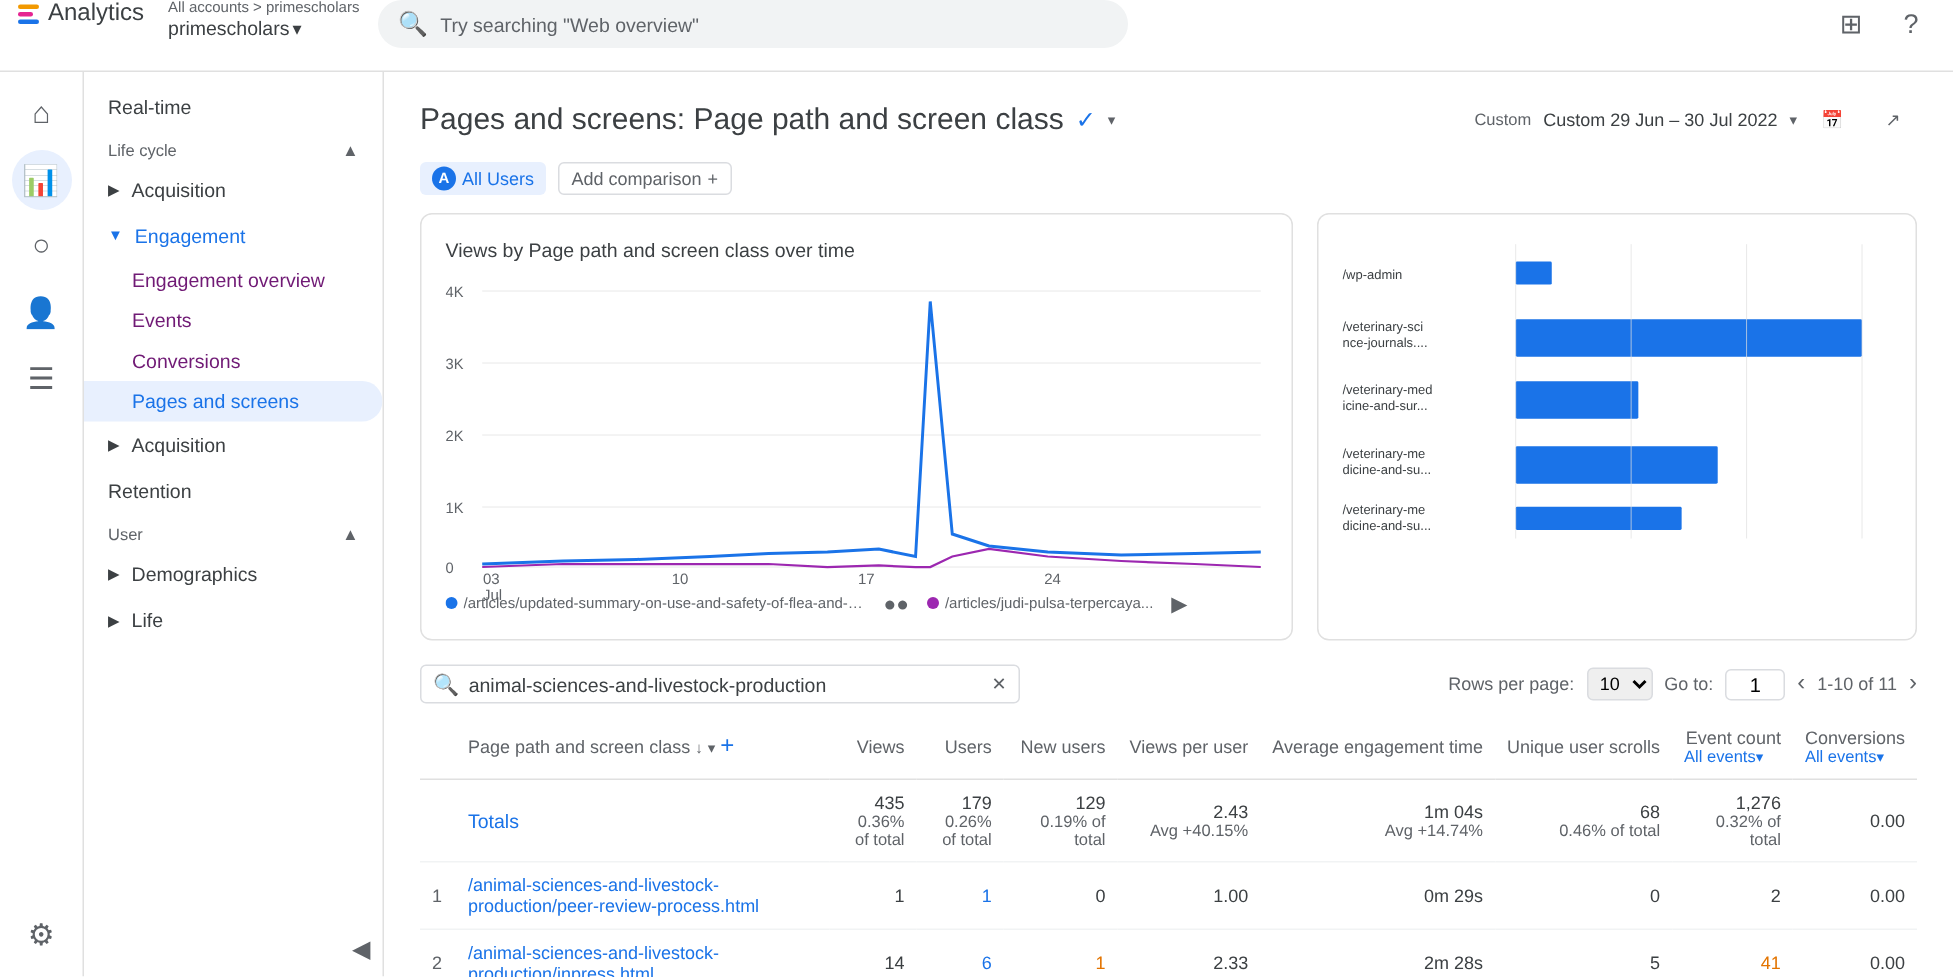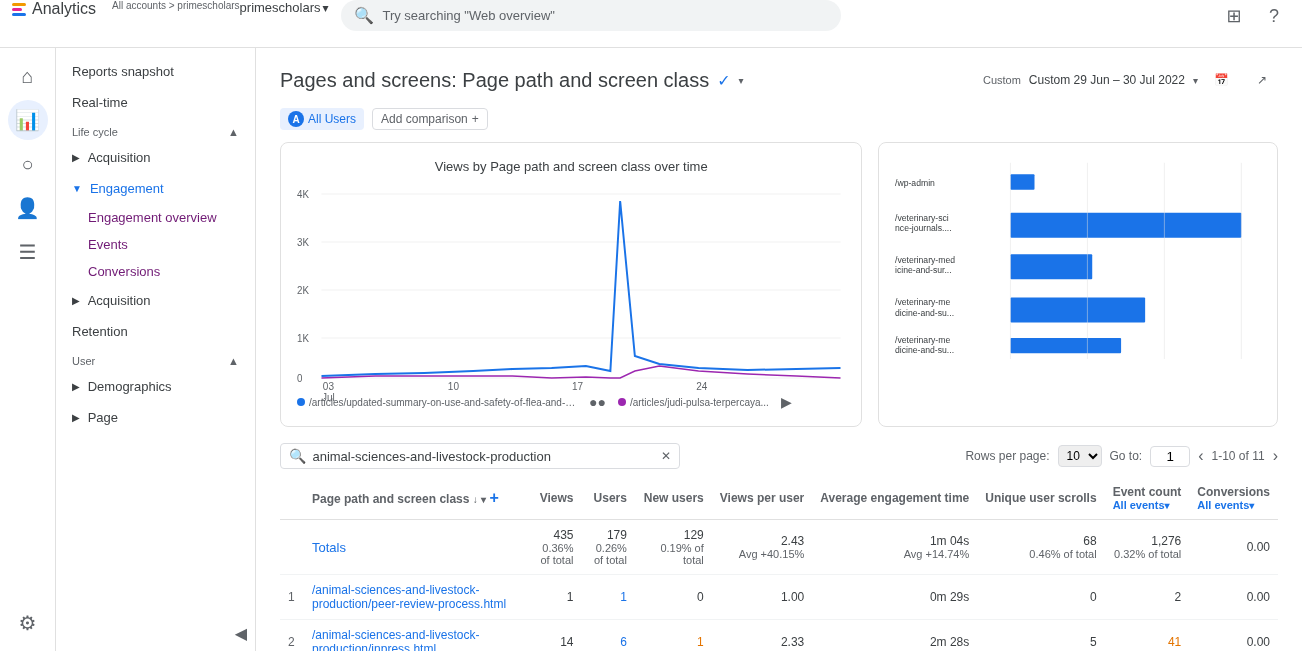--- a/index.html
+++ b/index.html
@@ -7,21 +7,21 @@
     
     
     .topbar { display: flex; align-items: flex-start; height: 48px; background: #fff; border-bottom: 1px solid #e0e0e0; padding: 0 12px; gap: 12px; }
     .topbar-logo { display: flex; align-items: center; gap: 6px; }
     .logo-bars { display: flex; flex-direction: column; gap: 2px; }
     .logo-bar { height: 3px; border-radius: 2px; }
     .logo-bar:nth-child(1) { width: 14px; background: #f29900; }
     .logo-bar:nth-child(2) { width: 10px; background: #e52592; }
     .logo-bar:nth-child(3) { width: 14px; background: #1a73e8; }
     .app-name { font-size: 16px; color: #3c4043; font-weight: 400; }
-    .account-selector { display: flex; font-size: 11px; color: #5f6368; margin-left: 4px; }
+    .account-selector { display: flex; flex-direction: column; font-size: 11px; color: #5f6368; margin-left: 4px; }
     .account-name { font-size: 13px; color: #3c4043; display: flex; align-items: center; gap: 2px; }
     .search-bar { flex: 1; max-width: 500px; display: flex; align-items: center; background: #f1f3f4; border-radius: 24px; padding: 6px 14px; gap: 8px; color: #5f6368; font-size: 13px; }
     .topbar-actions { margin-left: auto; display: flex; align-items: center; gap: 8px; }
     .icon-btn { width: 32px; height: 32px; border-radius: 50%; display: flex; align-items: center; justify-content: center; cursor: pointer; color: #5f6368; font-size: 18px; }
     
     
     .layout { display: flex; height: calc(100vh - 48px); }
     
     
     .sidebar { width: 200px; border-right: 1px solid #e0e0e0; overflow-y: auto; flex-shrink: 0; background: #fff; display: flex; flex-direction: column; }
@@ -56,21 +56,21 @@
     .table-section { padding: 0 24px; }
     .table-controls { display: flex; align-items: center; justify-content: space-between; margin-bottom: 8px; }
     .search-filter { display: flex; align-items: center; border: 1px solid #dadce0; border-radius: 4px; padding: 4px 8px; gap: 6px; flex: 1; max-width: 400px; }
     .search-filter input { border: none; outline: none; font-size: 13px; color: #3c4043; flex: 1; }
     .clear-btn { cursor: pointer; color: #5f6368; }
     .pagination-controls { display: flex; align-items: center; gap: 8px; font-size: 12px; color: #5f6368; }
     .page-input { width: 40px; text-align: center; border: 1px solid #dadce0; border-radius: 4px; padding: 2px 4px; }
     .rows-select { border: 1px solid #dadce0; border-radius: 4px; padding: 2px 4px; font-size: 12px; }
     
     table { width: 100%; border-collapse: collapse; font-size: 12px; }
-    thead th { border-bottom: 1px solid #e0e0e0; padding: 8px; text-align: right; color: #5f6368; font-weight: 700; white-space: nowrap; margin-top: 24px; }
+    thead th { border-bottom: 1px solid #e0e0e0; padding: 8px; text-align: right; color: #5f6368; font-weight: 400; white-space: nowrap; margin-top: 24px; }
     thead th:first-child, thead th:nth-child(2) { text-align: left; }
     tbody td { padding: 8px; border-bottom: 1px solid #f1f3f4; text-align: right; }
     tbody td:first-child { text-align: left; color: #5f6368; }
     tbody td:nth-child(2) { text-align: left; color: #1a73e8; cursor: pointer; }
     .link-cell { color: #1a73e8; }
     .orange-link { color: #e37400; }
     .totals-row td { font-weight: 500; color: #3c4043; }
     .totals-label { font-size: 13px; }
     .sub-total { font-size: 11px; color: #5f6368; }
     
@@ -133,23 +133,20 @@
     <div class="left-icon active">📊</div>
     <div class="left-icon">○</div>
     <div class="left-icon">👤</div>
     <div class="left-icon">☰</div>
     <div class="left-icon bottom" style="margin-top:auto;">⚙</div>
   </div>
 
   <div class="sidebar">
     <div class="sidebar-nav">
       <div class="nav-item">
-        <span>Reports snapshot</span>
-      </div>
-      <div class="nav-item">
         <span>Real-time</span>
       </div>
 
       <div class="nav-section">
         <span>Life cycle</span>
         <span class="collapse-btn">▲</span>
       </div>
 
       <div class="nav-item">
         <span class="chevron">▶</span>
@@ -163,41 +160,44 @@
 
       <div class="nav-sub">
         <span>Engagement overview</span>
       </div>
       <div class="nav-sub">
         <span>Events</span>
       </div>
       <div class="nav-sub">
         <span>Conversions</span>
       </div>
+      <div class="nav-sub active">
+        <span>Pages and screens</span>
+      </div>
 
       <div class="nav-item">
         <span class="chevron">▶</span>
         <span>Acquisition</span>
       </div>
       <div class="nav-item">
         <span>Retention</span>
       </div>
 
       <div class="nav-section">
         <span>User</span>
         <span class="collapse-btn">▲</span>
       </div>
 
       <div class="nav-item">
         <span class="chevron">▶</span>
         <span>Demographics</span>
       </div>
       <div class="nav-item">
         <span class="chevron">▶</span>
-        <span>Page</span>
+        <span>Life</span>
       </div>
     </div>
     <div style="margin-top:auto; padding:8px; text-align:right;">
       <span style="cursor:pointer;color:#5f6368;font-size:16px;">◀</span>
     </div>
   </div>
 
   <div class="main">
 
     <div class="main-header">
@@ -221,21 +221,21 @@
         <span>All Users</span>
       </div>
       <div class="add-comparison">
         <span>Add comparison</span>
         <span>+</span>
       </div>
     </div>
 
     <div class="charts-row">
 
-      <div class="chart-box" style="flex:1.5;text-align:center;">
+      <div class="chart-box" style="flex:1.5;">
         <div class="chart-title">Views by Page path and screen class over time</div>
         <div class="line-chart-area">
           <svg width="100%" height="200" viewBox="0 0 560 200" preserveAspectRatio="none">
 
             <text x="0" y="12" font-size="10" fill="#5f6368">4K</text>
             <text x="0" y="60" font-size="10" fill="#5f6368">3K</text>
             <text x="0" y="108" font-size="10" fill="#5f6368">2K</text>
             <text x="0" y="156" font-size="10" fill="#5f6368">1K</text>
             <text x="0" y="196" font-size="10" fill="#5f6368">0</text>
 

